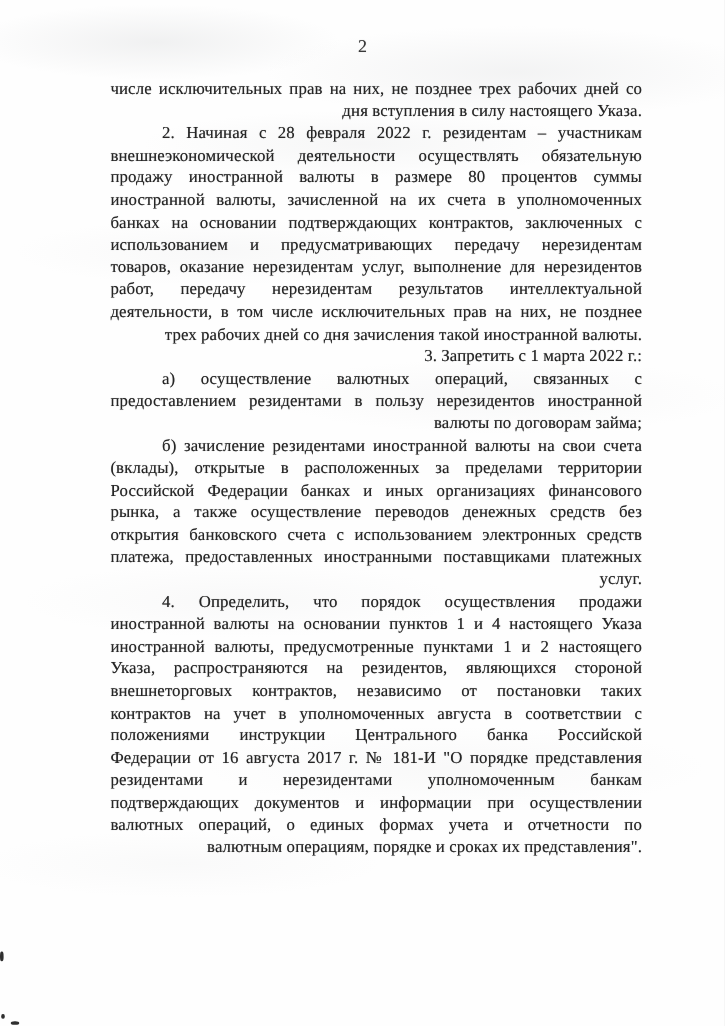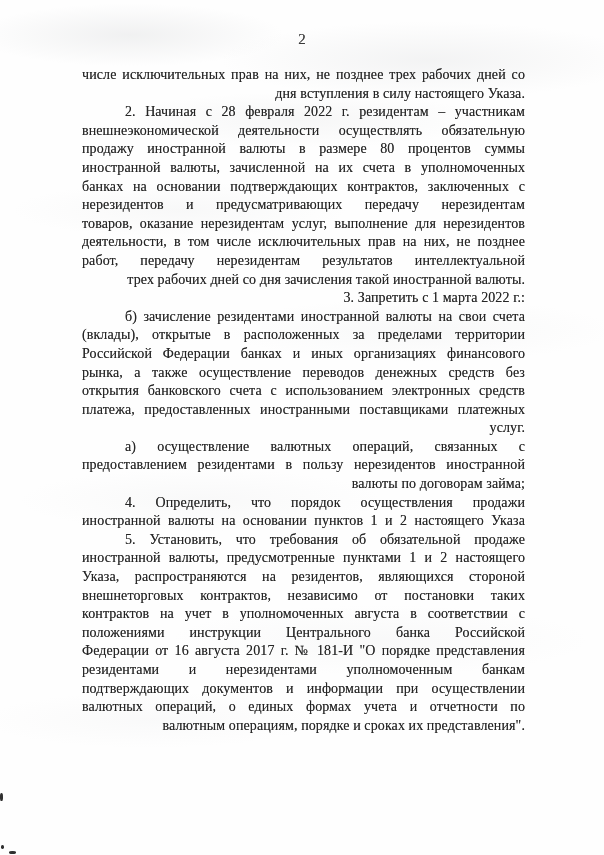--- a/index.html
+++ b/index.html
@@ -31,21 +31,21 @@
     top: 31px;
     left: 0;
     width: 604px;
     text-align: center;
     font-size: 15px;
     color: #3a3a3a;
     text-shadow: 0 0 0.6px rgba(60,60,60,0.55);
   }
   .body-text {
     position: absolute;
-    left: 82px;
+    left: 92px;
     top: 66px;
     width: 443px;
     font-size: 14px;
     line-height: 18.6px;
     color: #262626;
     letter-spacing: 0.1px;
     text-shadow: 0 0 0.6px rgba(45,45,45,0.6);
   }
   .para { margin: 0; }
   .line {
@@ -78,49 +78,48 @@
       <div class="para">
         <div class="line just">числе исключительных прав на них, не позднее трех рабочих дней со</div>
         <div class="line">дня вступления в силу настоящего Указа.</div>
       </div>
       <div class="para">
         <div class="line just ind">2. Начиная с 28 февраля 2022 г. резидентам – участникам</div>
         <div class="line just">внешнеэкономической деятельности осуществлять обязательную</div>
         <div class="line just">продажу иностранной валюты в размере 80 процентов суммы</div>
         <div class="line just">иностранной валюты, зачисленной на их счета в уполномоченных</div>
         <div class="line just">банках на основании подтверждающих контрактов, заключенных с</div>
-        <div class="line just">нерезидентов и предусматривающих передачу нерезидентам</div>
+        <div class="line just">использованием и предусматривающих передачу нерезидентам</div>
         <div class="line just">товаров, оказание нерезидентам услуг, выполнение для нерезидентов</div>
+        <div class="line just">работ, передачу нерезидентам результатов интеллектуальной</div>
         <div class="line just">деятельности, в том числе исключительных прав на них, не позднее</div>
-        <div class="line just">работ, передачу нерезидентам результатов интеллектуальной</div>
         <div class="line">трех рабочих дней со дня зачисления такой иностранной валюты.</div>
       </div>
       <div class="para">
         <div class="line ind">3. Запретить с 1 марта 2022 г.:</div>
+      </div>
+      <div class="para">
+        <div class="line just ind">а) осуществление валютных операций, связанных с</div>
+        <div class="line just">предоставлением резидентами в пользу нерезидентов иностранной</div>
+        <div class="line">валюты по договорам займа;</div>
       </div>
       <div class="para">
         <div class="line just ind">б) зачисление резидентами иностранной валюты на свои счета</div>
         <div class="line just">(вклады), открытые в расположенных за пределами территории</div>
         <div class="line just">Российской Федерации банках и иных организациях финансового</div>
         <div class="line just">рынка, а также осуществление переводов денежных средств без</div>
         <div class="line just">открытия банковского счета с использованием электронных средств</div>
         <div class="line just">платежа, предоставленных иностранными поставщиками платежных</div>
         <div class="line">услуг.</div>
       </div>
       <div class="para">
-        <div class="line just ind">а) осуществление валютных операций, связанных с</div>
-        <div class="line just">предоставлением резидентами в пользу нерезидентов иностранной</div>
-        <div class="line">валюты по договорам займа;</div>
+        <div class="line just ind">4. Определить, что порядок осуществления продажи</div>
+        <div class="line just">иностранной валюты на основании пунктов 1 и 4 настоящего Указа</div>
       </div>
       <div class="para">
-        <div class="line just ind">4. Определить, что порядок осуществления продажи</div>
-        <div class="line just">иностранной валюты на основании пунктов 1 и 2 настоящего Указа</div>
-      </div>
-      <div class="para">
-        <div class="line just ind">5. Установить, что требования об обязательной продаже</div>
         <div class="line just">иностранной валюты, предусмотренные пунктами 1 и 2 настоящего</div>
         <div class="line just">Указа, распространяются на резидентов, являющихся стороной</div>
         <div class="line just">внешнеторговых контрактов, независимо от постановки таких</div>
         <div class="line just">контрактов на учет в уполномоченных августа в соответствии с</div>
         <div class="line just">положениями инструкции Центрального банка Российской</div>
         <div class="line just">Федерации от 16 августа 2017 г. № 181-И "О порядке представления</div>
         <div class="line just">резидентами и нерезидентами уполномоченным банкам</div>
         <div class="line just">подтверждающих документов и информации при осуществлении</div>
         <div class="line just">валютных операций, о единых формах учета и отчетности по</div>
         <div class="line">валютным операциям, порядке и сроках их представления".</div>

